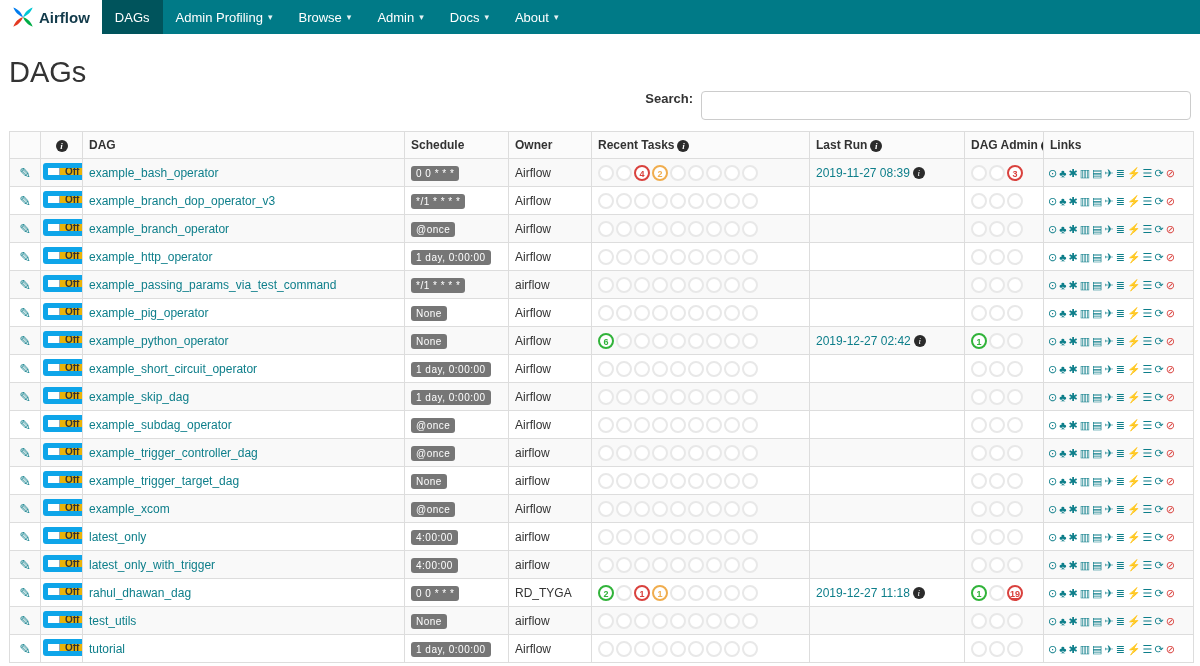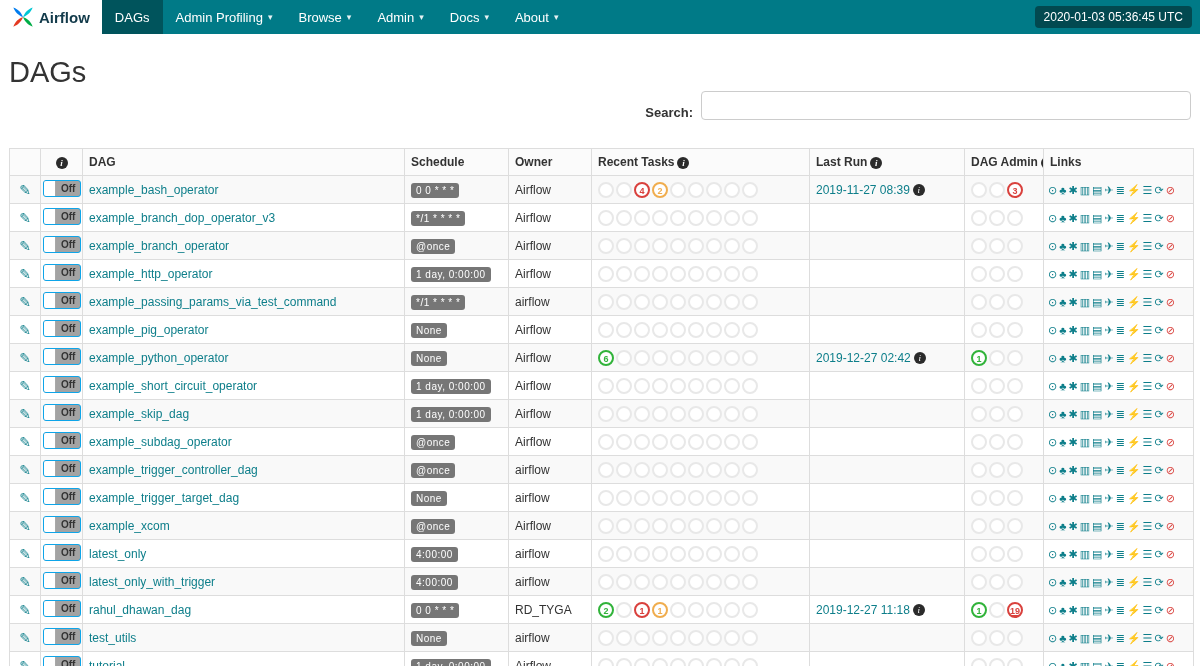--- a/index.html
+++ b/index.html
@@ -15,38 +15,38 @@
   .brand-text{color:#123a4a;font-weight:bold;font-size:15px}
   .nav-item{display:flex;align-items:center;gap:5px;color:#fff;padding:0 13px;cursor:pointer;white-space:nowrap}
   .nav-item.active{background:var(--navbar-active)}
   .caret{font-size:9px;opacity:.9}
   .clock{margin-left:auto;align-self:center;margin-right:8px;background:var(--clock-bg);
          color:#fff;font-size:12px;padding:4px 9px;border-radius:4px;white-space:nowrap}
 
   
   .content{padding:0 9px}
   .page-title{font-size:29px;font-weight:500;margin:22px 0 2px;color:#333}
-  .search-row{display:flex;justify-content:flex-end;align-items:flex-end;gap:8px;margin:2px 0 28px}
+  .search-row{display:flex;justify-content:flex-end;align-items:flex-start;gap:8px;margin:2px 0 11px}
   .search-label{font-weight:bold;font-size:13px}
   .search-input{width:490px;height:29px;border:1px solid #ccc;border-radius:4px;padding:0 8px;font-size:13px;outline:none}
 
   
   table{width:100%;border-collapse:collapse;font-size:12px;border:1px solid var(--border);table-layout:fixed}
   th,td{border:1px solid var(--border);padding:3px 6px;vertical-align:middle;overflow:hidden;white-space:nowrap}
   thead th{background:#fbfbfb;text-align:left;font-weight:bold;padding:6px 6px;font-size:12px}
   tbody tr{height:28px}
   tbody tr:nth-child(odd){background:#f9f9f9}
   .cell-center{text-align:center;padding:3px 2px}
 
   .edit-icon{color:var(--accent);font-size:14px;cursor:pointer}
   .dag-link,.last-run-link{color:var(--accent);text-decoration:none;cursor:pointer}
   .badge{background:var(--badge);color:#fff;border-radius:3px;padding:2px 5px;font-size:10px;font-weight:normal;letter-spacing:.5px}
 
-  .toggle{display:inline-flex;align-items:center;height:17px;border:1px solid #0ea5e9;border-radius:3px;
-          background:#a3a3a3;font-size:10px;color:#333;cursor:pointer;overflow:hidden}
+  .toggle{display:inline-flex;align-items:center;height:17px;border:5px solid #0ea5e9;border-radius:3px;
+          background:#eab308;font-size:10px;color:#333;cursor:pointer;overflow:hidden}
   .toggle-knob{width:12px;height:15px;background:#fff;border-right:1px solid #a8a8a8}
   .toggle-label{padding:0 5px;font-weight:bold}
 
   .circle{display:inline-block;width:16px;height:16px;border-radius:50%;border:2px solid #e8e8e8;
           margin-right:2px;text-align:center;font-size:9px;font-weight:bold;line-height:15px;
           vertical-align:middle;color:transparent;background:#fff}
 
   .info-icon{display:inline-block;width:12px;height:12px;border-radius:50%;background:#2b2b2b;color:#fff;
              font-size:9px;line-height:12px;text-align:center;font-family:"Liberation Serif",serif;
              font-style:italic;vertical-align:middle;margin-left:3px}
@@ -82,21 +82,20 @@
     <span class="caret">▾</span>
   </div>
   <div class="nav-item">
     <span>Docs</span>
     <span class="caret">▾</span>
   </div>
   <div class="nav-item">
     <span>About</span>
     <span class="caret">▾</span>
   </div>
-  <div class="clock">2020-01-03 05:36:45 UTC</div>
 </nav>
 
 <div class="content">
   <h1 class="page-title">DAGs</h1>
 
   <div class="search-row">
     <span class="search-label">Search:</span>
     <input class="search-input" type="text" style="">
   </div>
 

